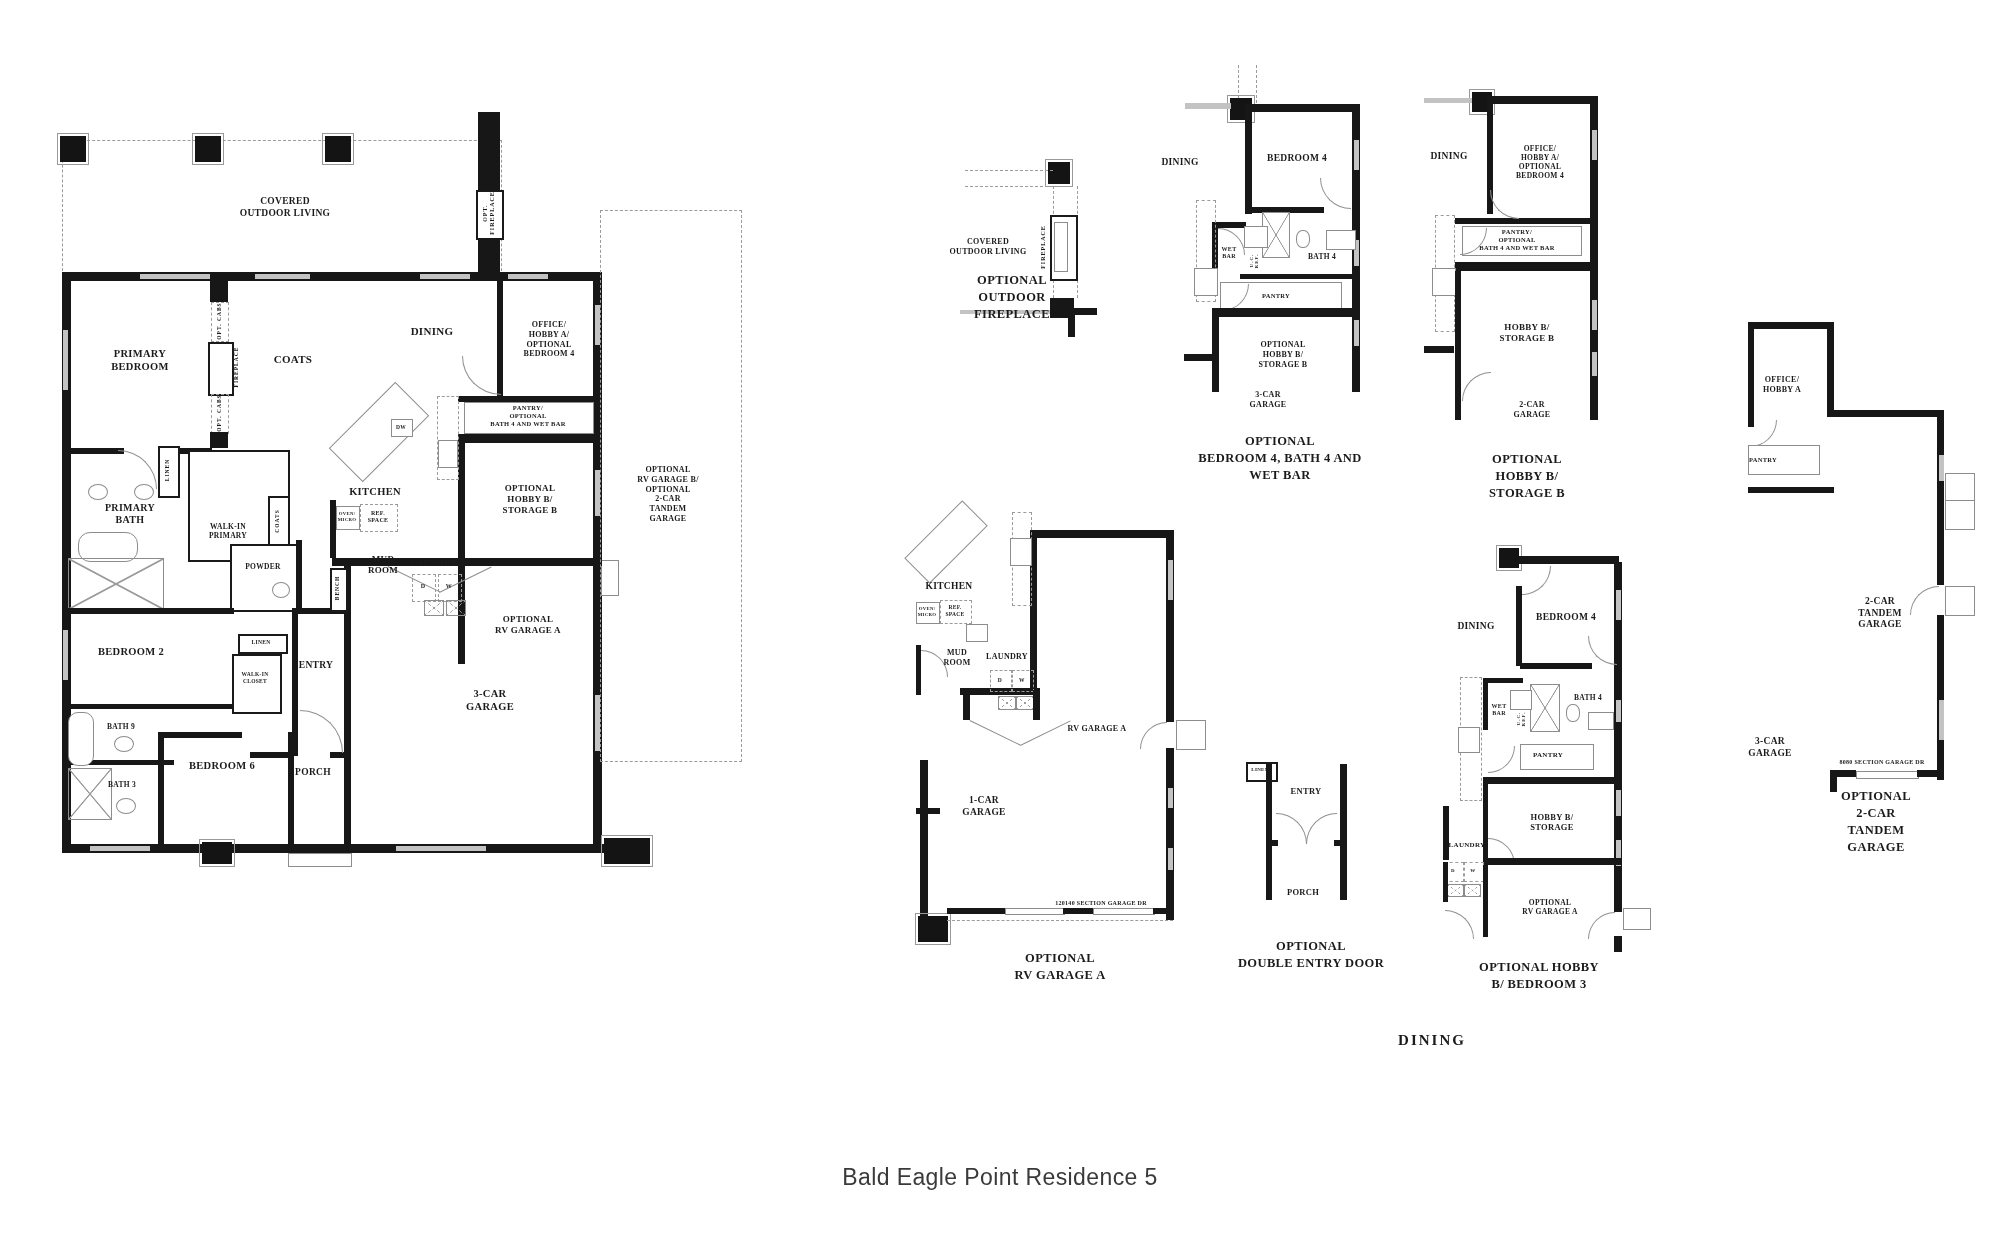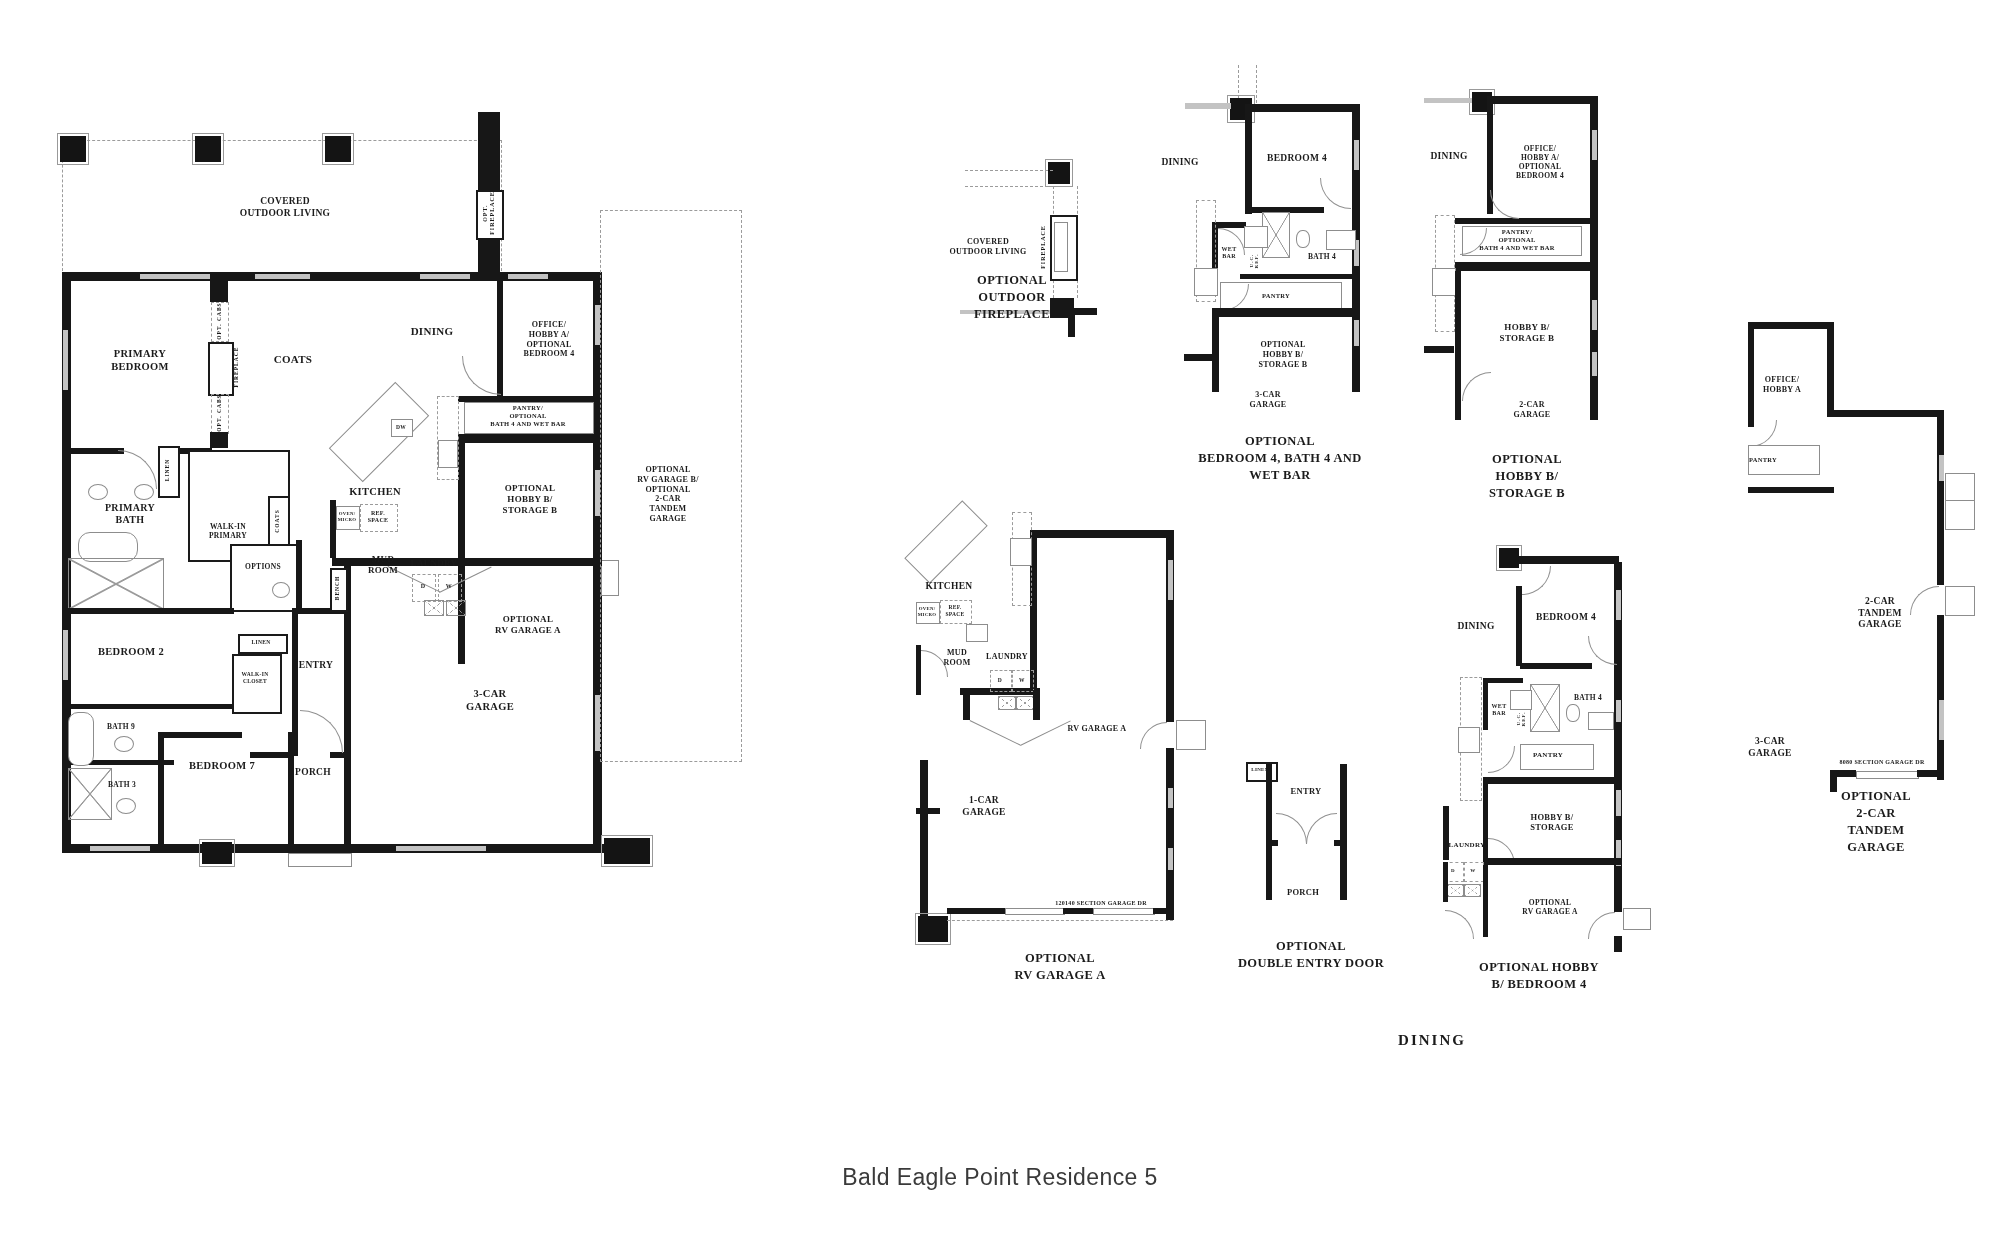--- a/index.html
+++ b/index.html
@@ -154,28 +154,28 @@
 OPTIONAL
 BEDROOM 4</div>
   <div class="lbl" style="left:528px;top:416px;font-size:6.5px;">PANTRY/
 OPTIONAL
 BATH 4 AND WET BAR</div>
   <div class="lbl" style="left:375px;top:492px;font-size:10.5px;">KITCHEN</div>
   <div class="lbl" style="left:130px;top:514px;font-size:10px;">PRIMARY
 BATH</div>
   <div class="lbl" style="left:228px;top:531px;font-size:7.5px;">WALK-IN
 PRIMARY</div>
-  <div class="lbl" style="left:263px;top:567px;font-size:7.5px;">OPTIONS</div>
+  <div class="lbl" style="left:263px;top:567px;font-size:7.5px;">POWDER</div>
   <div class="lbl" style="left:383px;top:565px;font-size:9px;">MUD
 ROOM</div>
   <div class="lbl" style="left:434px;top:563px;font-size:9px;">LAUNDRY</div>
   <div class="lbl" style="left:131px;top:652px;font-size:10.5px;">BEDROOM 2</div>
   <div class="lbl" style="left:121px;top:727px;font-size:7.5px;">BATH 9</div>
   <div class="lbl" style="left:122px;top:785px;font-size:7.5px;">BATH 3</div>
-  <div class="lbl" style="left:222px;top:766px;font-size:10.5px;">BEDROOM 7</div>
+  <div class="lbl" style="left:222px;top:766px;font-size:10.5px;">BEDROOM 6</div>
   <div class="lbl" style="left:316px;top:666px;font-size:9.5px;">ENTRY</div>
   <div class="lbl" style="left:313px;top:773px;font-size:9.5px;">PORCH</div>
   <div class="lbl" style="left:490px;top:701px;font-size:10.5px;">3-CAR
 GARAGE</div>
   <div class="lbl" style="left:530px;top:499px;font-size:9px;">OPTIONAL
 HOBBY B/
 STORAGE B</div>
   <div class="lbl" style="left:528px;top:625px;font-size:9px;">OPTIONAL
 RV GARAGE A</div>
   <div class="lbl" style="left:668px;top:494px;font-size:8px;">OPTIONAL
@@ -426,18 +426,18 @@
   <div class="lbl" style="left:1499px;top:710px;font-size:6px;">WET
 BAR</div>
   <div class="lbl" style="left:1588px;top:698px;font-size:7.5px;">BATH 4</div>
   <div class="lbl" style="left:1548px;top:755px;font-size:7px;">PANTRY</div>
   <div class="lbl" style="left:1552px;top:822px;font-size:8.5px;">HOBBY B/
 STORAGE</div>
   <div class="lbl" style="left:1467px;top:845px;font-size:7px;">LAUNDRY</div>
   <div class="lbl" style="left:1550px;top:907px;font-size:7.5px;">OPTIONAL
 RV GARAGE A</div>
   <div class="lbl caption" style="left:1539px;top:976px;">OPTIONAL HOBBY
-B/ BEDROOM 4</div>
+B/ BEDROOM 3</div>
 
   <div class="lbl options" style="left:1432px;top:1040px;">DINING</div>
   <div class="title">Bald Eagle Point Residence 5</div>
 
 </div>
 
 </body></html>

